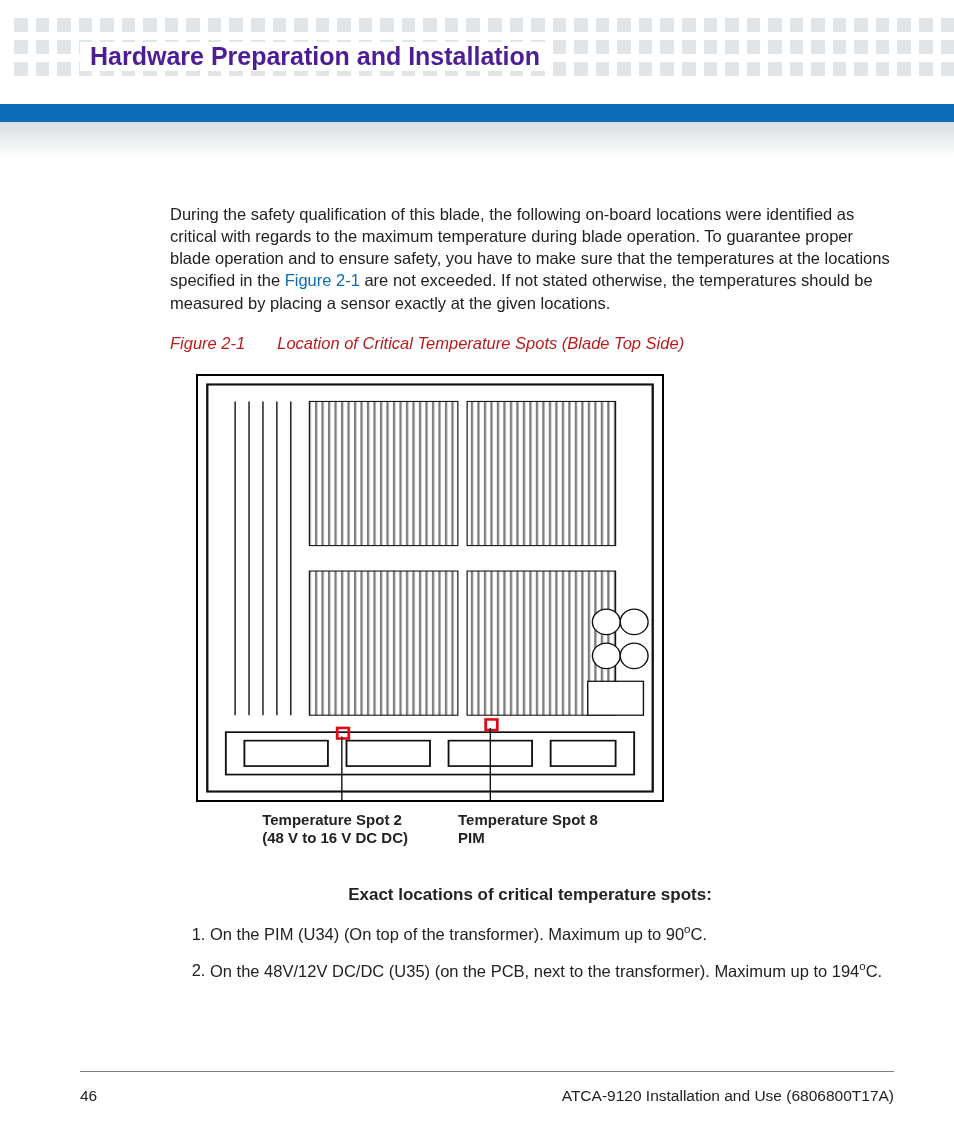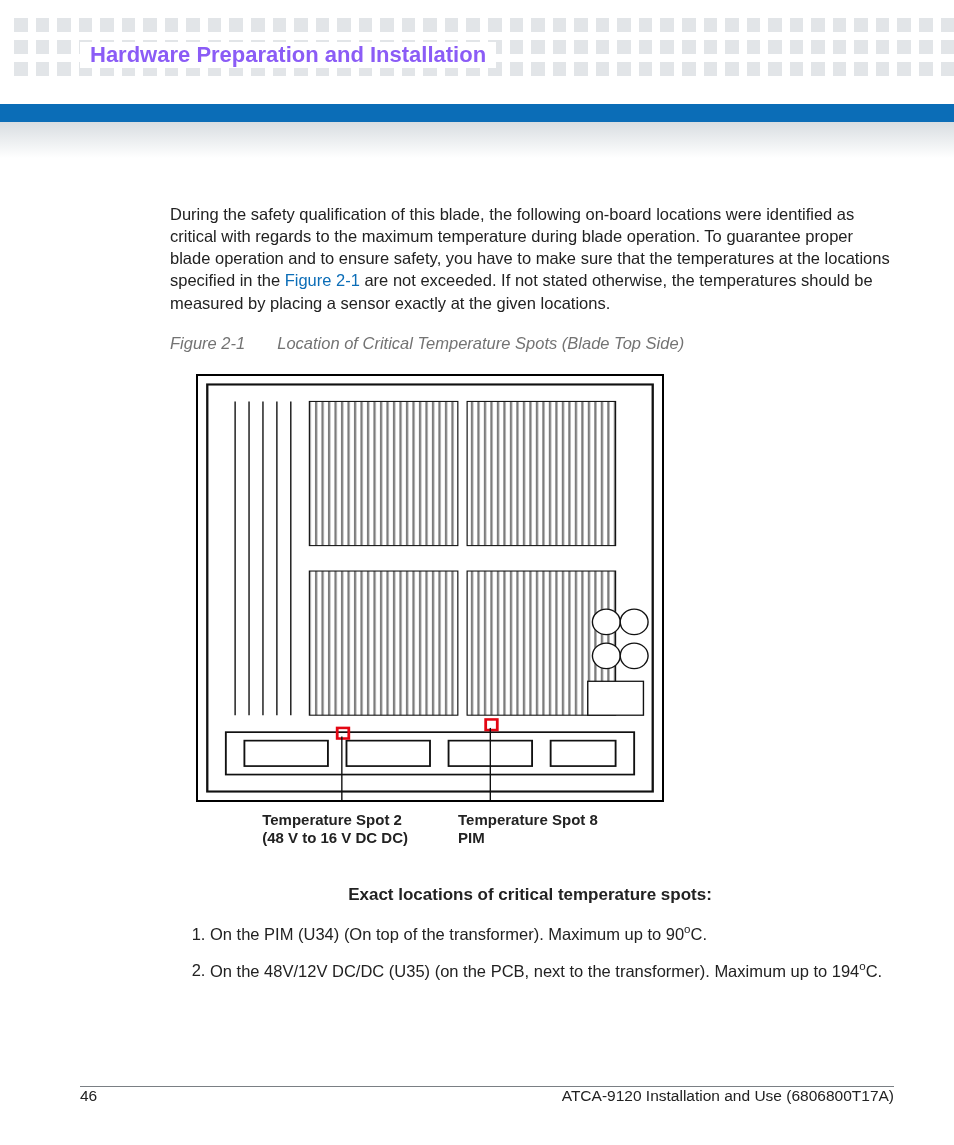--- a/index.html
+++ b/index.html
@@ -29,23 +29,23 @@
     display: flex;
     gap: 8px;
     margin-bottom: 8px;
     padding-left: 14px;
   }
   .dot { width: 14px; height: 14px; background: #e2e5e8; }
   .header-title {
     position: absolute;
     top: 42px;
     left: 80px;
-    font-size: 22px;
+    font-size: 25px;
     font-weight: 700;
-    color: #8b5cf6;
+    color: #4c1d95;
     background: #fff;
     padding: 0 10px;
     z-index: 2;
   }
   .blue-bar {
     position: absolute;
     top: 104px;
     left: 0;
     right: 0;
     height: 18px;
@@ -65,21 +65,21 @@
     position: absolute;
     top: 186px;
     left: 170px;
     width: 720px;
     font-size: 16.5px;
     line-height: 1.35;
   }
   .para { }
   .link { color: #0b6db7; }
   .fig-caption {
-    color: #737373;
+    color: #b91c1c;
     font-style: italic;
     font-size: 16.5px;
     margin: 18px 0 14px 0;
   }
   .fig-caption .fignum { margin-right: 32px; }
   .figure-box {
     width: 480px;
     height: 480px;
     margin-left: 20px;
     position: relative;
@@ -113,21 +113,21 @@
   }
   ol.locs { padding-left: 40px; margin: 0; }
   ol.locs li { margin-bottom: 12px; line-height: 1.4; }
   .sup { font-size: 0.7em; vertical-align: super; }
   .footer {
     position: absolute;
     left: 80px;
     right: 60px;
     bottom: 40px;
     border-top: 1px solid #7a7f84;
-    padding-top: 0;
+    padding-top: 15px;
     display: flex;
     justify-content: space-between;
     font-size: 15.5px;
     align-items: flex-end;
   }
 </style>
 </head>
 <body>
 
 <div class="page">

